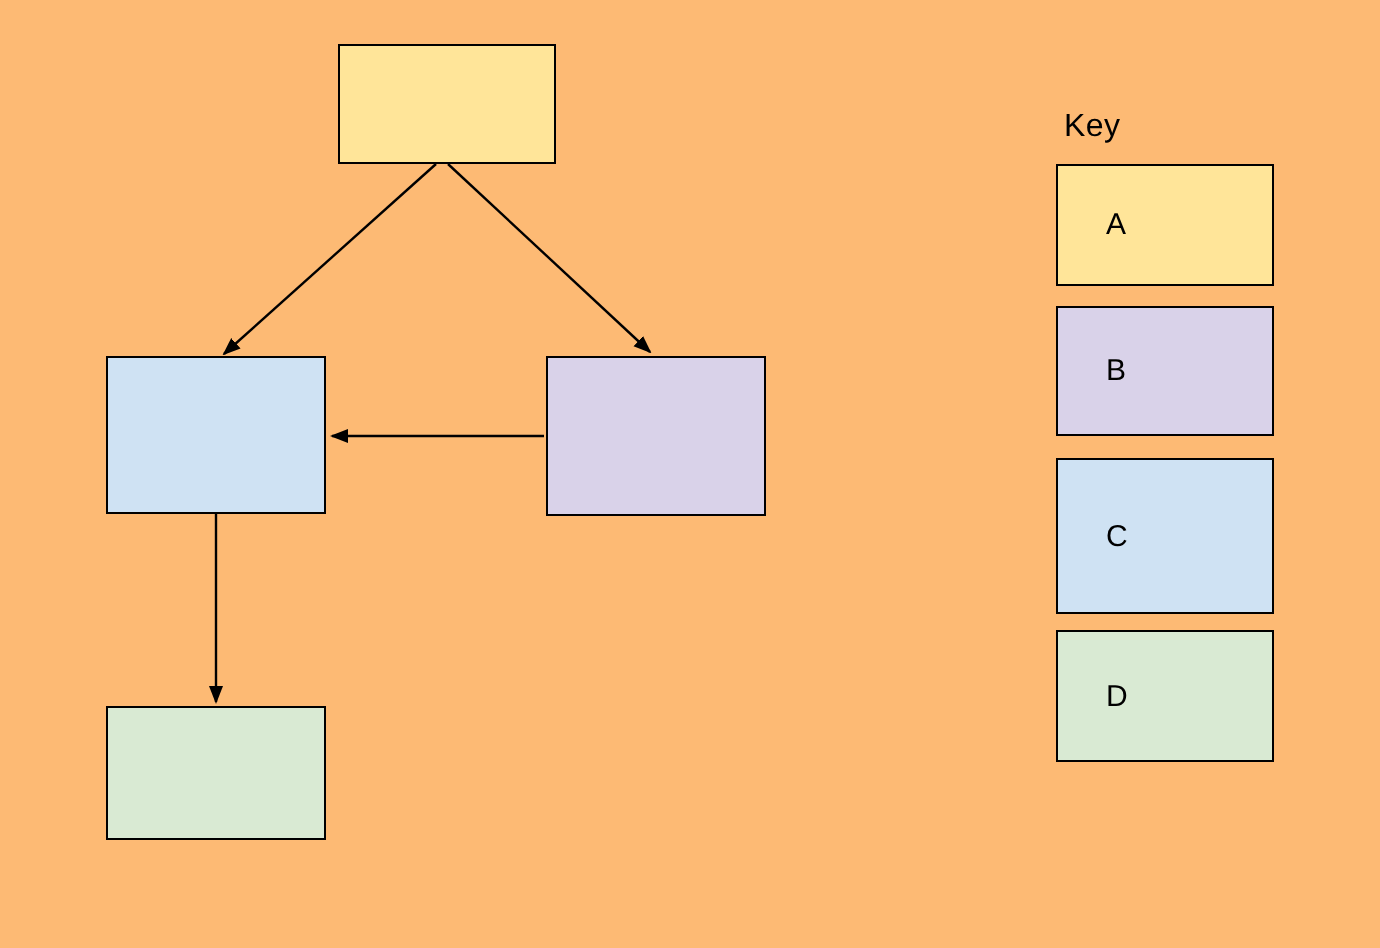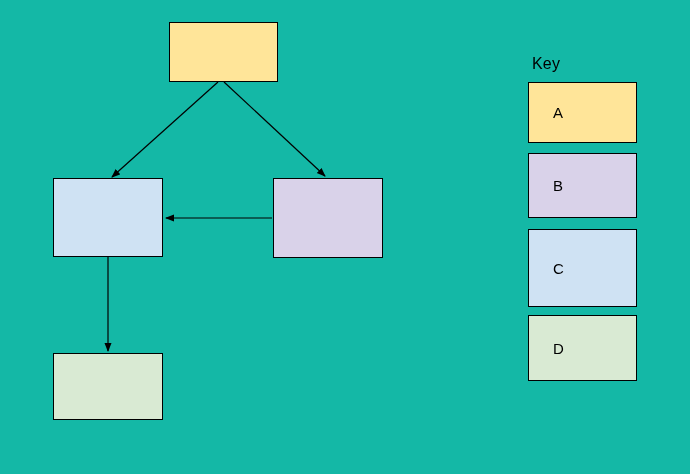--- a/index.html
+++ b/index.html
@@ -5,21 +5,21 @@
   html, body {
     margin: 0;
     padding: 0;
     background: #ffffff;
     font-family: "Liberation Sans", sans-serif;
   }
   .canvas {
     position: relative;
     width: 690px;
     height: 474px;
-    background: #14b8a6;
+    background: #fdba74;
     overflow: hidden;
   }
   .edges-layer {
     position: absolute;
     left: 0;
     top: 0;
     width: 690px;
     height: 474px;
     pointer-events: none;
   }

